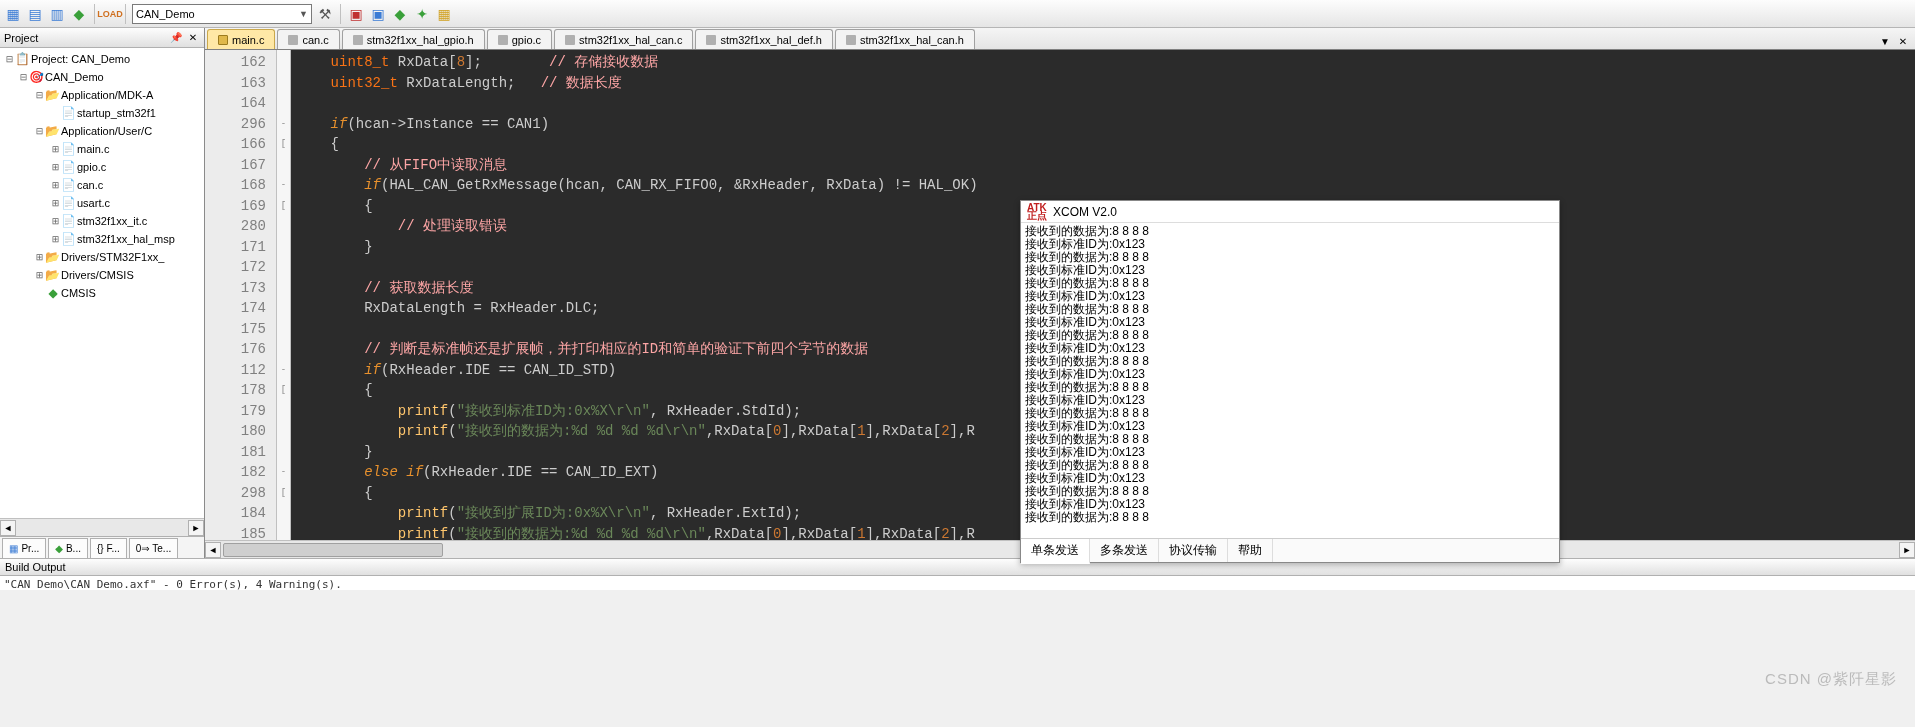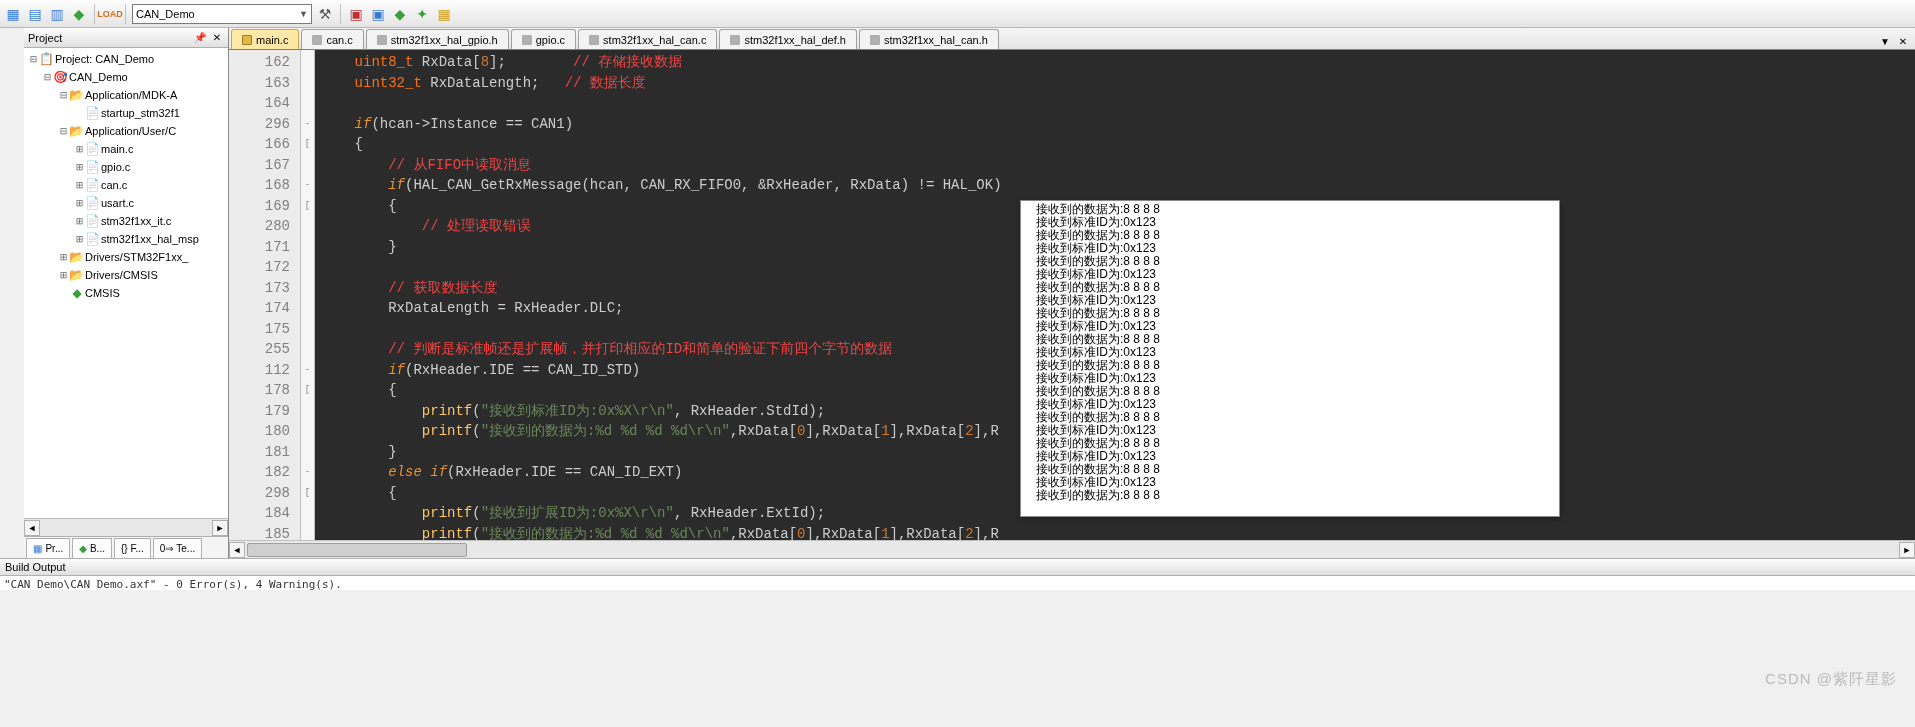--- a/index.html
+++ b/index.html
@@ -1,21 +1,21 @@
 <!DOCTYPE html>
 <html><head>
 <meta charset="utf-8">
 <style>
 * { box-sizing: border-box; margin: 0; padding: 0; }
 body { font-family: "Segoe UI", Tahoma, sans-serif; font-size: 12px; background: #f0f0f0; width: 1915px; height: 727px; overflow: hidden; position: relative; color: #000; }
 .toolbar { height: 28px; background: linear-gradient(#fdfdfd,#e5e5e5); border-bottom: 1px solid #b5b5b5; display: flex; align-items: center; padding: 0 4px; gap: 4px; }
 .toolbar .tb-icon { width: 18px; height: 18px; display: inline-flex; align-items: center; justify-content: center; cursor: pointer; font-size: 14px; }
 .toolbar .sep { width: 1px; height: 20px; background: #c0c0c0; margin: 0 2px; }
 .toolbar .proj-combo { width: 180px; height: 20px; border: 1px solid #7a7a7a; background: #fff; font-size: 11px; padding: 0 3px; display: flex; align-items: center; justify-content: space-between; }
-.main-row { display: flex; height: 530px; padding-left: 24px; }
+.main-row { display: flex; height: 530px; }
 .project-pane { width: 205px; border-right: 1px solid #8a8a8a; background: #fff; display: flex; flex-direction: column; }
 .pane-title { height: 20px; background: linear-gradient(#fdfdfd,#e0e0e0); border-bottom: 1px solid #b0b0b0; display: flex; align-items: center; justify-content: space-between; padding: 0 4px; font-size: 11px; }
 .pane-title .ctl { display:flex; gap:2px; }
 .pane-title .ctl span { width:14px; height:14px; display:inline-flex; align-items:center; justify-content:center; font-size:10px; cursor:pointer; }
 .tree { flex: 1; overflow: hidden; padding: 2px 0; font-size: 11px; }
 .tree-row { display: flex; align-items: center; height: 18px; white-space: nowrap; cursor: default; padding-left: 4px; }
 .tree-row .tw { display:inline-block; width:11px; text-align:center; color:#666; font-size:9px; }
 .tree-row .ic { width:16px; text-align:center; font-size:12px; }
 .ic-folder { color:#e8a33d; }
 .ic-file { color:#888; }
@@ -35,33 +35,33 @@
 .tab-right { margin-left:auto; display:flex; gap:2px; padding-right:4px; }
 .tab-right span { width:16px; height:16px; font-size:10px; display:inline-flex; align-items:center; justify-content:center; cursor:pointer; }
 .code-wrap { flex: 1; display: flex; background: #2b2b2b; font-family: Consolas, "Courier New", monospace; font-size: 14px; overflow: hidden; position: relative; }
 .gutter { width: 72px; background: #ececec; color: #808080; text-align: right; padding-right: 10px; border-right: 1px solid #c0c0c0; line-height: 20.5px; padding-top: 2px; user-select: none; }
 .gutter div { height: 20.5px; position:relative; }
 .fold-col { width: 14px; background: #f6f6f6; border-right:1px solid #c0c0c0; padding-top:2px; }
 .fold-col div { height:20.5px; font-size:9px; color:#888; text-align:center; line-height:20.5px; }
 .code-lines { flex:1; padding: 2px 0 0 6px; color: #cccccc; line-height: 20.5px; white-space: pre; }
 .kw { color: #e8912d; font-style: italic; }
 .ty { color: #f97316; }
-.cm { color: #ef4444; }
+.cm { color: #fca5a5; }
 .st { color: #cc7832; }
 .strlit { color: #6a8759; }
 .fn { color: #ffc66d; }
 .hscroll { height: 18px; background: #e8e8e8; border-top: 1px solid #c0c0c0; display: flex; align-items: center; }
 .hscroll .arrow { width:16px; height:16px; border:1px solid #b0b0b0; background:#f4f4f4; font-size:9px; display:inline-flex; align-items:center; justify-content:center; }
 .hscroll .thumb { height: 14px; width: 220px; background: #cfcfcf; border: 1px solid #a0a0a0; border-radius: 2px; margin-left: 2px; }
 .build-title { height: 18px; background: linear-gradient(#fdfdfd,#e0e0e0); border-top: 1px solid #b0b0b0; border-bottom: 1px solid #b0b0b0; padding: 0 5px; font-size: 11px; display:flex; align-items:center; }
 .build-body { height: 14px; background: #fff; font-family: Consolas, monospace; font-size: 11px; padding: 2px 4px; color: #333; white-space: nowrap; overflow:hidden; }
 .xcom { position: absolute; right: 355px; top: 200px; width: 540px; background: #fff; border: 1px solid #888; box-shadow: 0 2px 6px rgba(0,0,0,0.3); font-size: 12px; }
 .xcom-title { height: 22px; display: flex; align-items: center; padding: 0 6px; gap: 6px; background: #fff; border-bottom: 1px solid #ddd; font-size: 12px; }
 .xcom-title .logo { color: #c02020; font-weight: bold; font-size: 10px; line-height: 8px; }
-.xcom-body { height: 315px; overflow: hidden; padding: 2px 15px; font-size: 12px; line-height: 13px; color: #000; }
+.xcom-body { height: 315px; overflow: hidden; padding: 2px 4px; font-size: 12px; line-height: 13px; color: #000; }
 .xcom-body div { white-space: nowrap; }
 .xcom-tabs { height: 24px; display:flex; align-items:center; border-top:1px solid #ccc; background:#fafafa; }
 .xcom-tab { padding: 3px 10px; font-size: 12px; border-right: 1px solid #ddd; cursor: pointer; }
 .xcom-tab.active { background:#fff; border-bottom:2px solid #fff; margin-bottom:-1px; }
 .watermark { position: absolute; right: 18px; bottom: 38px; font-size: 15px; color: #bbb; letter-spacing: 1px; pointer-events: none; }
 </style>
 </head>
 <body>
 
 <div class="toolbar">
@@ -236,21 +236,21 @@
           <div>166</div>
           <div>167</div>
           <div>168</div>
           <div>169</div>
           <div>280</div>
           <div>171</div>
           <div>172</div>
           <div>173</div>
           <div>174</div>
           <div>175</div>
-          <div>255</div>
+          <div>176</div>
           <div>112</div>
           <div>178</div>
           <div>179</div>
           <div>180</div>
           <div>181</div>
           <div>182</div>
           <div>298</div>
           <div>184</div>
           <div>185</div>
         </div>
@@ -288,20 +288,24 @@
       <div style="flex:1"></div>
       <span class="arrow">►</span>
     </div>
   </div>
 </div>
 
 <div class="build-title">Build Output</div>
 <div class="build-body">"CAN_Demo\CAN_Demo.axf" - 0 Error(s), 4 Warning(s).</div>
 
 <div class="xcom">
+  <div class="xcom-title">
+    <span class="logo">ATK<br>正点</span>
+    <span>XCOM V2.0</span>
+  </div>
   <div class="xcom-body" id="xcom-body">
       <div>接收到的数据为:8 8 8 8</div>
       <div>接收到标准ID为:0x123</div>
       <div>接收到的数据为:8 8 8 8</div>
       <div>接收到标准ID为:0x123</div>
       <div>接收到的数据为:8 8 8 8</div>
       <div>接收到标准ID为:0x123</div>
       <div>接收到的数据为:8 8 8 8</div>
       <div>接收到标准ID为:0x123</div>
       <div>接收到的数据为:8 8 8 8</div>
@@ -313,15 +317,21 @@
       <div>接收到的数据为:8 8 8 8</div>
       <div>接收到标准ID为:0x123</div>
       <div>接收到的数据为:8 8 8 8</div>
       <div>接收到标准ID为:0x123</div>
       <div>接收到的数据为:8 8 8 8</div>
       <div>接收到标准ID为:0x123</div>
       <div>接收到的数据为:8 8 8 8</div>
       <div>接收到标准ID为:0x123</div>
       <div>接收到的数据为:8 8 8 8</div>
     </div>
+  <div class="xcom-tabs">
+    <div class="xcom-tab active">单条发送</div>
+    <div class="xcom-tab">多条发送</div>
+    <div class="xcom-tab">协议传输</div>
+    <div class="xcom-tab">帮助</div>
+  </div>
 </div>
 
 <div class="watermark">CSDN @紫阡星影</div>
 
 </body></html>

